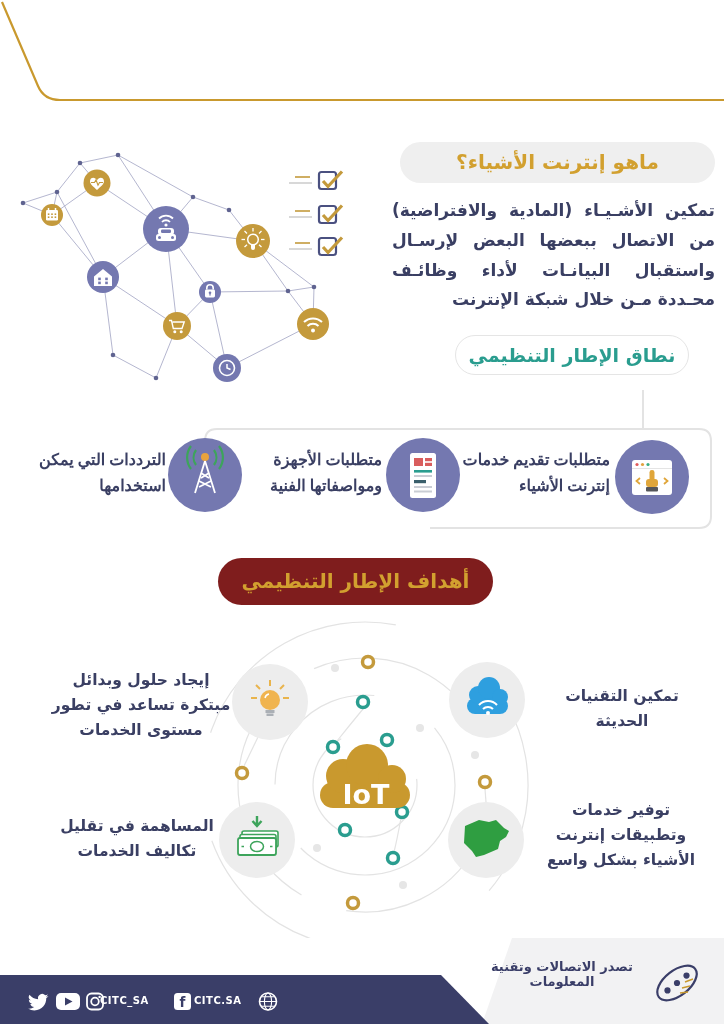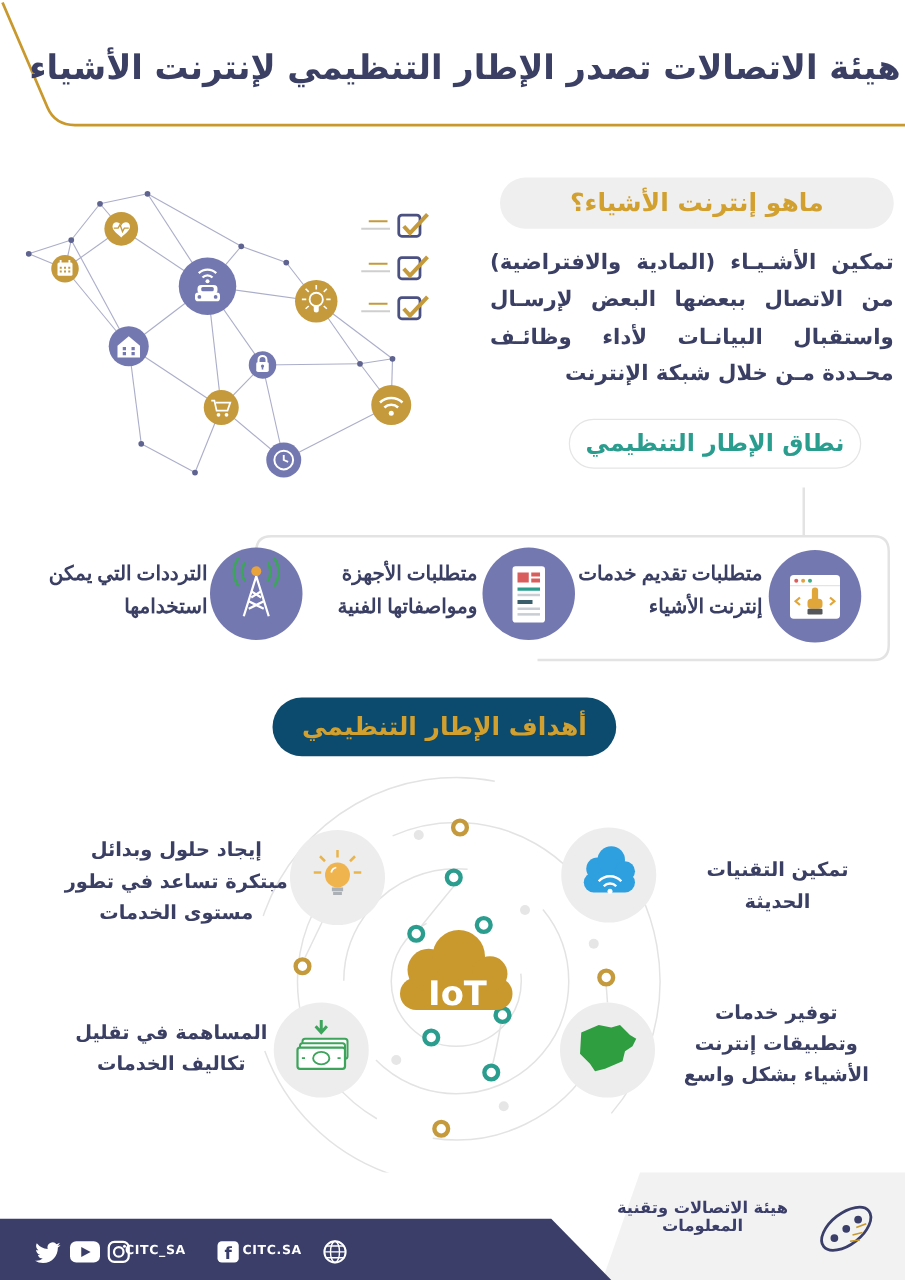--- a/index.html
+++ b/index.html
@@ -7,38 +7,37 @@
         font-family:"DejaVu Sans",sans-serif;color:#3A3F63;}
   .abs{position:absolute;}
   
   .title{top:30px;left:20px;right:0;height:50px;line-height:50px;text-align:center;
          font-size:27px;font-weight:bold;color:#3A3F63;direction:rtl;}
   .swoosh{top:0;left:0;}
   
   .pill{border-radius:24px;text-align:center;font-weight:bold;direction:rtl;}
   .pill-what{left:400px;top:142px;width:315px;height:41px;line-height:40px;background:#EFEFEF;color:#D2A02F;font-size:20px;}
   .pill-scope{left:455px;top:335px;width:232px;height:38px;line-height:38px;background:#fff;border:1px solid #E5E5E5;color:#2A9D8F;font-size:19px;}
-  .pill-goals{left:218px;top:558px;width:275px;height:47px;line-height:47px;background:#0c4a6e;color:#D2A02F;font-size:20px;}
+  .pill-goals{left:218px;top:558px;width:275px;height:47px;line-height:47px;background:#7f1d1d;color:#D2A02F;font-size:20px;}
   .body-text{left:392px;top:196px;width:323px;direction:rtl;text-align:justify;
              font-size:17px;font-weight:bold;line-height:1.75;color:#3A3F63;}
   .scope-label{top:447px;direction:rtl;text-align:right;font-size:16px;font-weight:bold;line-height:1.6;color:#3A3F63;font-family:Liberation Serif, serif;}
   .goal-label{direction:rtl;text-align:center;font-size:15.5px;font-weight:bold;line-height:1.6;color:#3A3F63;}
   .ftr-txt{color:#fff;font-weight:bold;letter-spacing:0.5px;}
   .logo-ar{left:474px;top:959px;width:176px;text-align:center;direction:rtl;font-size:13px;font-weight:bold;color:#3A3E68;}
   .logo-en{left:468px;top:980px;width:188px;text-align:center;font-size:6.6px;color:#3A3E68;}
 </style>
 </head>
 <body>
 
 <div class="page">
 
   <svg class="abs swoosh" width="724" height="115" viewBox="0 0 724 115">
     <path d="M2,2 L38,86 Q44,100 60,100 L724,100" fill="none" stroke="#C9992E" stroke-width="2.2"></path>
   </svg>
-  <div class="abs title">هيئة الاتصالات تصدر الإطار التنظيمي لإنترنت الأشياء</div>
 
   <div class="abs pill pill-what">ماهو إنترنت الأشياء؟</div>
   <div class="abs body-text">تمكين الأشـيـاء (المادية والافتراضية) من الاتصال ببعضها البعض لإرسـال واستقبال البيانـات لأداء وظائـف محـددة مـن خلال شبكة الإنترنت</div>
 
   <svg class="abs" style="left:10px;top:145px;" width="360" height="285" viewBox="0 0 360 285">
     <g stroke="#ABAEC9" stroke-width="0.9">
       <line x1="108" y1="10" x2="70" y2="18"></line>
         <line x1="108" y1="10" x2="156" y2="84"></line>
       <line x1="108" y1="10" x2="183" y2="52"></line>
         <line x1="70" y1="18" x2="87" y2="38"></line>
@@ -362,15 +361,15 @@
         <line x1="5" y1="5" x2="13" y2="3"></line>
           <line x1="8" y1="-1" x2="16" y2="-4"></line>
           <line x1="3" y1="10" x2="11" y2="9"></line>
       </g>
     </g>
   </svg>
 
   <span class="abs ftr-txt" style="left:100px;top:995px;font-size:10px;">CITC_SA</span>
   <span class="abs ftr-txt" style="left:194px;top:995px;font-size:10px;">CITC.SA</span>
   <span class="abs ftr-txt" style="left:284px;top:994px;font-size:11px;letter-spacing:1.2px;margin-top:30px;">www.citc.gov.sa</span>
-  <div class="abs logo-ar">هيئة الاتصالات وتقنية المعلومات</div>
+  <div class="abs logo-ar">تصدر الاتصالات وتقنية المعلومات</div>
 
 </div>
 
 </body></html>

